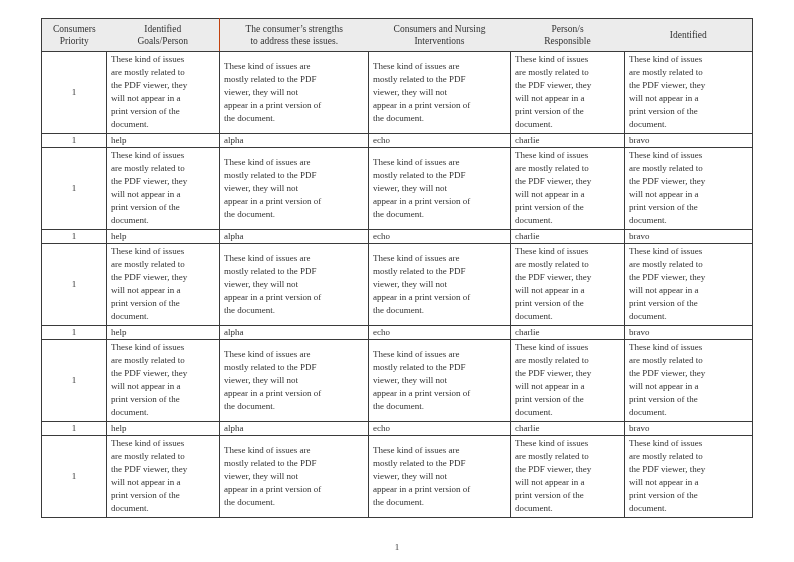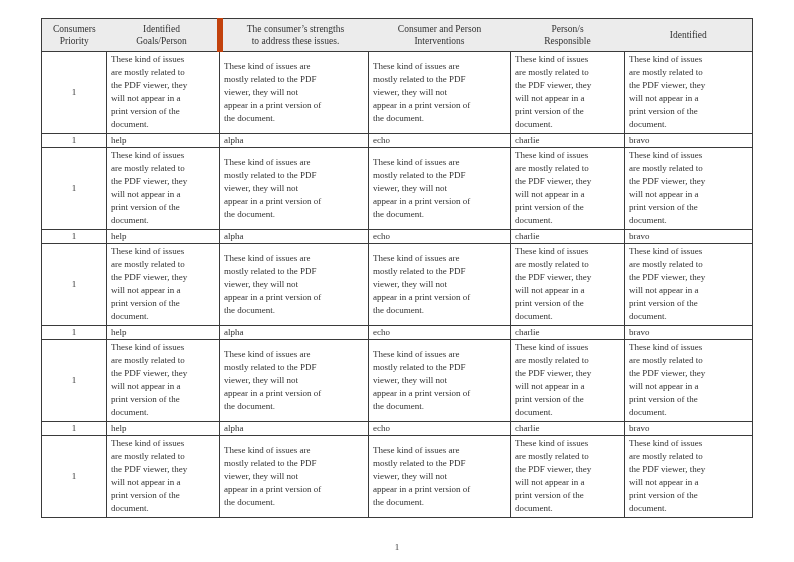--- a/index.html
+++ b/index.html
@@ -41,21 +41,21 @@
     font-size: 9.5px;
     line-height: 12px;
     padding: 4px 2px;
     text-align: center;
     vertical-align: middle;
     border: none;
     border-bottom: 1px solid #3a3a3a;
     white-space: pre-line;
   }
   thead th.sep {
-    border-left: 6px solid #c2410c;
+    border-left: 1px solid #c2410c;
   }
 
   tbody td {
     border: 1px solid #3a3a3a;
     font-size: 9px;
     line-height: 13px;
     padding: 1px 4px 2px 4px;
     vertical-align: middle;
     text-align: left;
     white-space: pre-line;
@@ -97,21 +97,21 @@
         <col class="c6">
     </colgroup>
     <thead>
       <tr>
         <th>Consumers
 Priority</th>
         <th>Identified
 Goals/Person</th>
         <th class="sep">The consumer’s strengths
 to address these issues.</th>
-        <th>Consumer and Person
+        <th>Consumers and Nursing
 Interventions</th>
         <th>Person/s
 Responsible</th>
         <th>Identified</th>
       </tr>
     </thead>
     <tbody>
         <tr class="row-issues">
           <td class="priority">1</td>
           <td>These kind of issues

